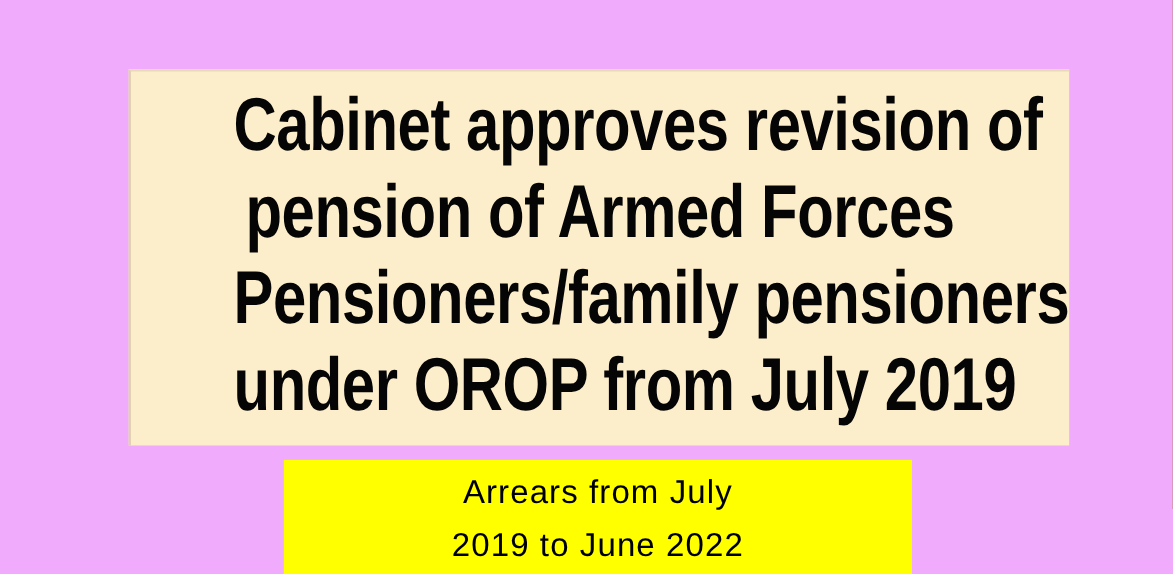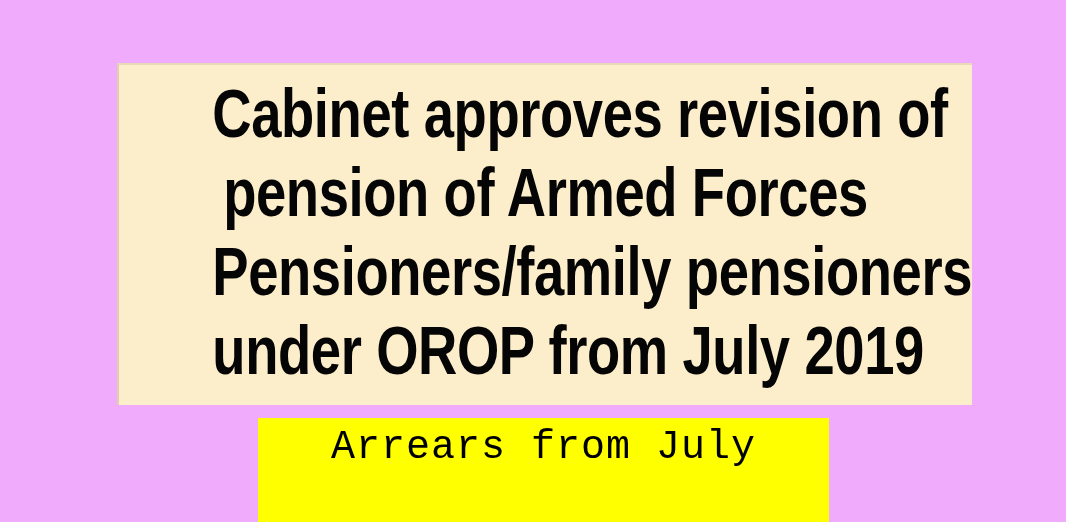--- a/index.html
+++ b/index.html
@@ -71,37 +71,38 @@
     align-items: center;
     justify-content: flex-start;
     overflow: hidden;
   }
 
   .arrears-line {
     display: block;
     width: 100%;
     text-align: center;
     color: #000000;
-    font-family: Liberation Mono, monospace;
+    font-family: Liberation Sans, sans-serif;
     font-weight: normal;
-    font-size: 40px;
+    font-size: 30px;
     line-height: 48px;
     letter-spacing: 1px;
     white-space: nowrap;
   }
 </style>
 </head>
 <body>
 
 <div id="poster">
 
   <div id="headline-panel">
     <span class="headline-line">Cabinet approves revision of</span>
     <span class="headline-line">pension of Armed Forces</span>
     <span class="headline-line">Pensioners/family pensioners</span>
     <span class="headline-line">under OROP from July 2019</span>
   </div>
 
   <div id="arrears-banner">
     <span class="arrears-line">Arrears from July</span>
+    <span class="arrears-line">2019 to June 2022</span>
   </div>
 
 </div>
 
 </body></html>

